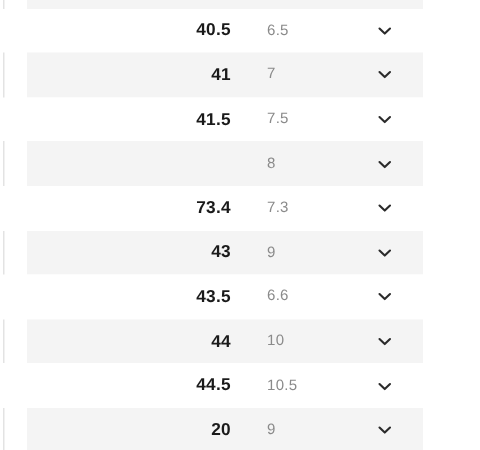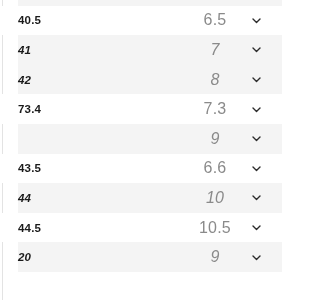--- a/index.html
+++ b/index.html
@@ -55,45 +55,44 @@
     position: absolute;
     left: 0;
     right: 0;
     top: 0;
     bottom: 0;
     background: #f4f4f4;
     z-index: 0;
   }
   .size-row.striped {
     background: transparent;
-    font-style: italic;
   }
   .size-row.striped::before {
     left: 18px;
     right: 18px;
   }
 
   .cell-eu {
     position: absolute;
     left: 18px;
     width: 136px;
-    text-align: left;
+    text-align: right;
     font-size: 11.5px;
     font-weight: bold;
     color: #1a1a1a;
     letter-spacing: 0.2px;
     z-index: 1;
   }
 
   .cell-us {
     position: absolute;
     left: 178px;
     width: 74px;
-    text-align: center;
-    font-size: 16px;
+    text-align: left;
+    font-size: 10px;
     font-weight: normal;
     color: #8a8a8a;
     letter-spacing: 0.2px;
     z-index: 1;
   }
 
   .cell-chevron {
     position: absolute;
     left: 246px;
     width: 20px;
@@ -129,39 +128,48 @@
       </div>
       <div class="size-row striped">
         <div class="cell-eu">41</div>
         <div class="cell-us">7</div>
         <div class="cell-chevron">
           <svg width="11" height="11" viewBox="0 0 11 11" aria-hidden="true">
             <path d="M2 4 L5.5 7.4 L9 4" fill="none" stroke="#2b2b2b" stroke-width="1.4" stroke-linecap="round" stroke-linejoin="round"></path>
           </svg>
         </div>
       </div>
-      <div class="size-row striped">
-        <div class="cell-eu">42</div>
+      <div class="size-row">
+        <div class="cell-eu">41.5</div>
+        <div class="cell-us">7.5</div>
+        <div class="cell-chevron">
+          <svg width="11" height="11" viewBox="0 0 11 11" aria-hidden="true">
+            <path d="M2 4 L5.5 7.4 L9 4" fill="none" stroke="#2b2b2b" stroke-width="1.4" stroke-linecap="round" stroke-linejoin="round"></path>
+          </svg>
+        </div>
+      </div>
+      <div class="size-row striped">
         <div class="cell-us">8</div>
         <div class="cell-chevron">
           <svg width="11" height="11" viewBox="0 0 11 11" aria-hidden="true">
             <path d="M2 4 L5.5 7.4 L9 4" fill="none" stroke="#2b2b2b" stroke-width="1.4" stroke-linecap="round" stroke-linejoin="round"></path>
           </svg>
         </div>
       </div>
       <div class="size-row">
         <div class="cell-eu">73.4</div>
         <div class="cell-us">7.3</div>
         <div class="cell-chevron">
           <svg width="11" height="11" viewBox="0 0 11 11" aria-hidden="true">
             <path d="M2 4 L5.5 7.4 L9 4" fill="none" stroke="#2b2b2b" stroke-width="1.4" stroke-linecap="round" stroke-linejoin="round"></path>
           </svg>
         </div>
       </div>
       <div class="size-row striped">
+        <div class="cell-eu">43</div>
         <div class="cell-us">9</div>
         <div class="cell-chevron">
           <svg width="11" height="11" viewBox="0 0 11 11" aria-hidden="true">
             <path d="M2 4 L5.5 7.4 L9 4" fill="none" stroke="#2b2b2b" stroke-width="1.4" stroke-linecap="round" stroke-linejoin="round"></path>
           </svg>
         </div>
       </div>
       <div class="size-row">
         <div class="cell-eu">43.5</div>
         <div class="cell-us">6.6</div>

